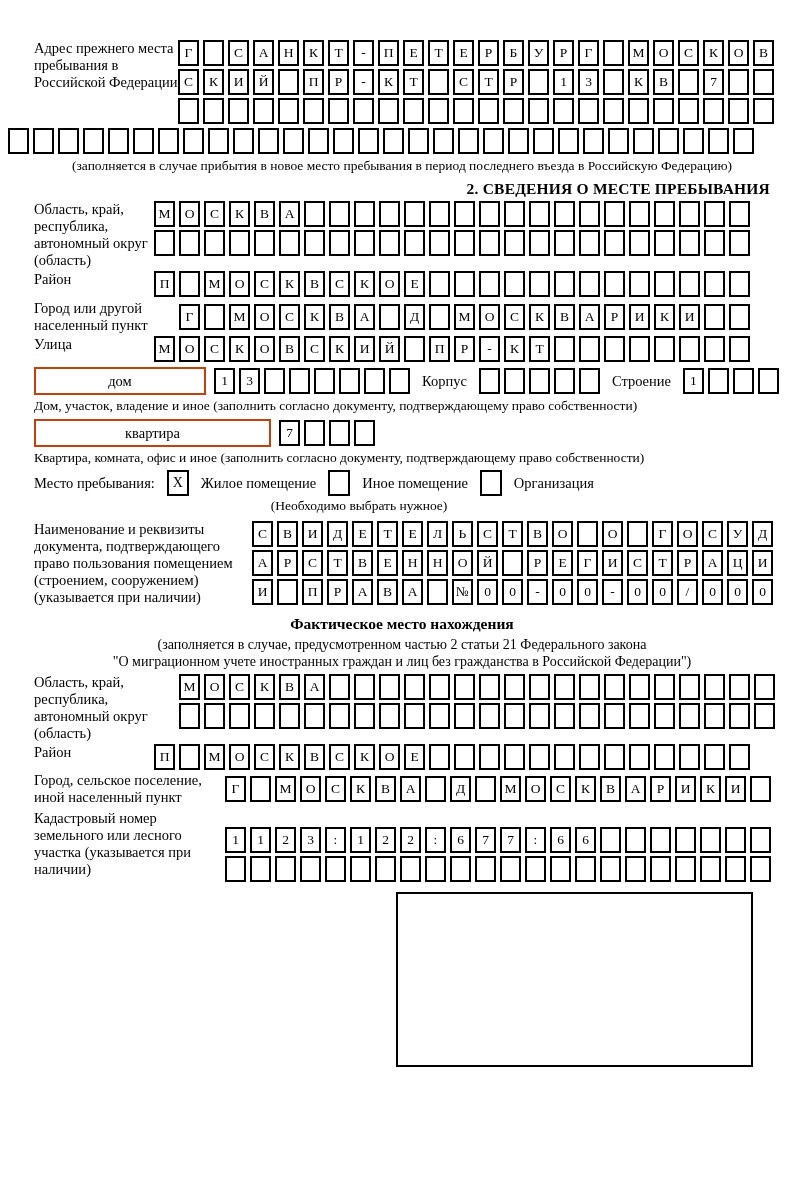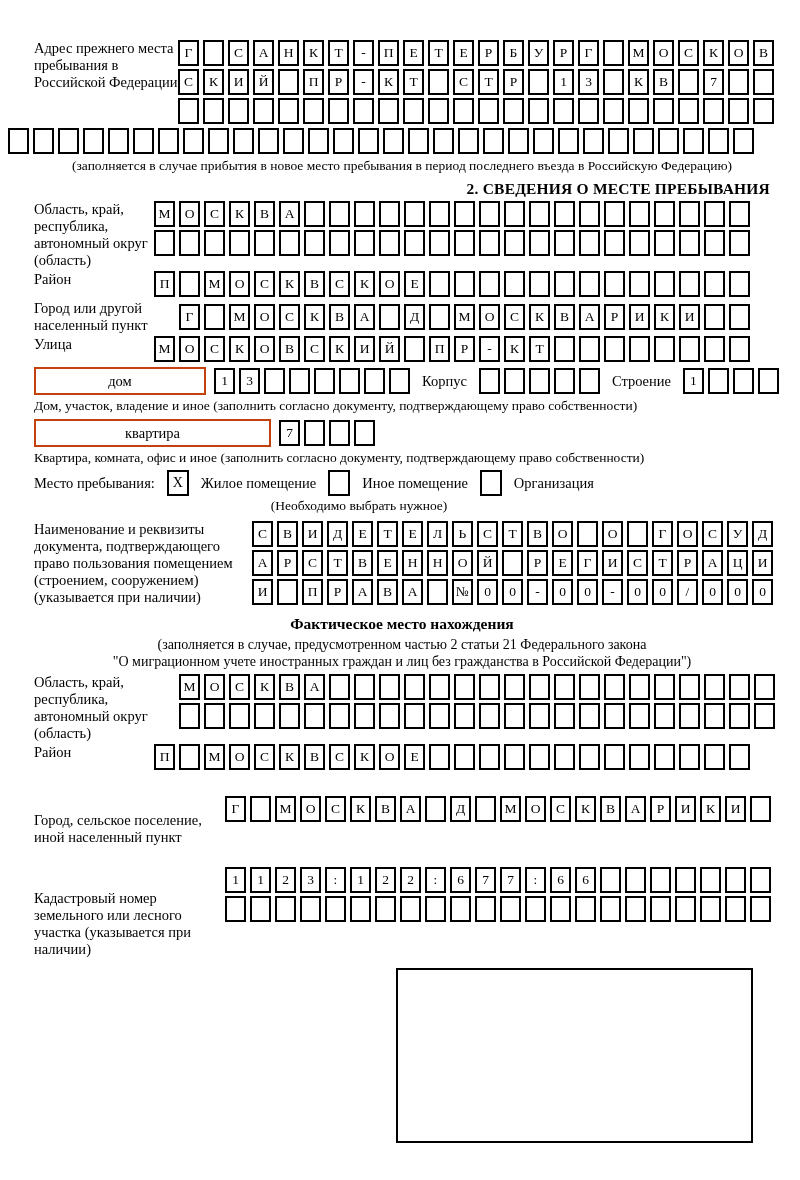--- a/index.html
+++ b/index.html
@@ -13,21 +13,21 @@
   .page { width:800px; height:1180px; padding:14px 30px 0 34px; position:relative; }
 
   .corner { text-align:right; font-size:14.5px; padding-right:26px; line-height:18px; }
 
   .frow { display:flex; align-items:flex-start; }
   .frow.vcenter { align-items:center; }
   .label { flex:none; font-size:14.5px; line-height:17px; }
   .w144 { width:144px; }
   .w120 { width:120px; }
   .w218 { width:218px; }
-  .w191 { width:191px;margin-top:40px; }
+  .w191 { width:191px; }
 
   .stack { display:flex; flex-direction:column; gap:3px; }
   .cells { display:flex; gap:4px; }
   .cell {
     width:21px; height:26px; flex:none;
     border:2px solid #000;
     display:flex; align-items:center; justify-content:center;
     font-size:13.5px; line-height:1;
   }
   .fullrow { margin-left:-26px; margin-top:4px; }

